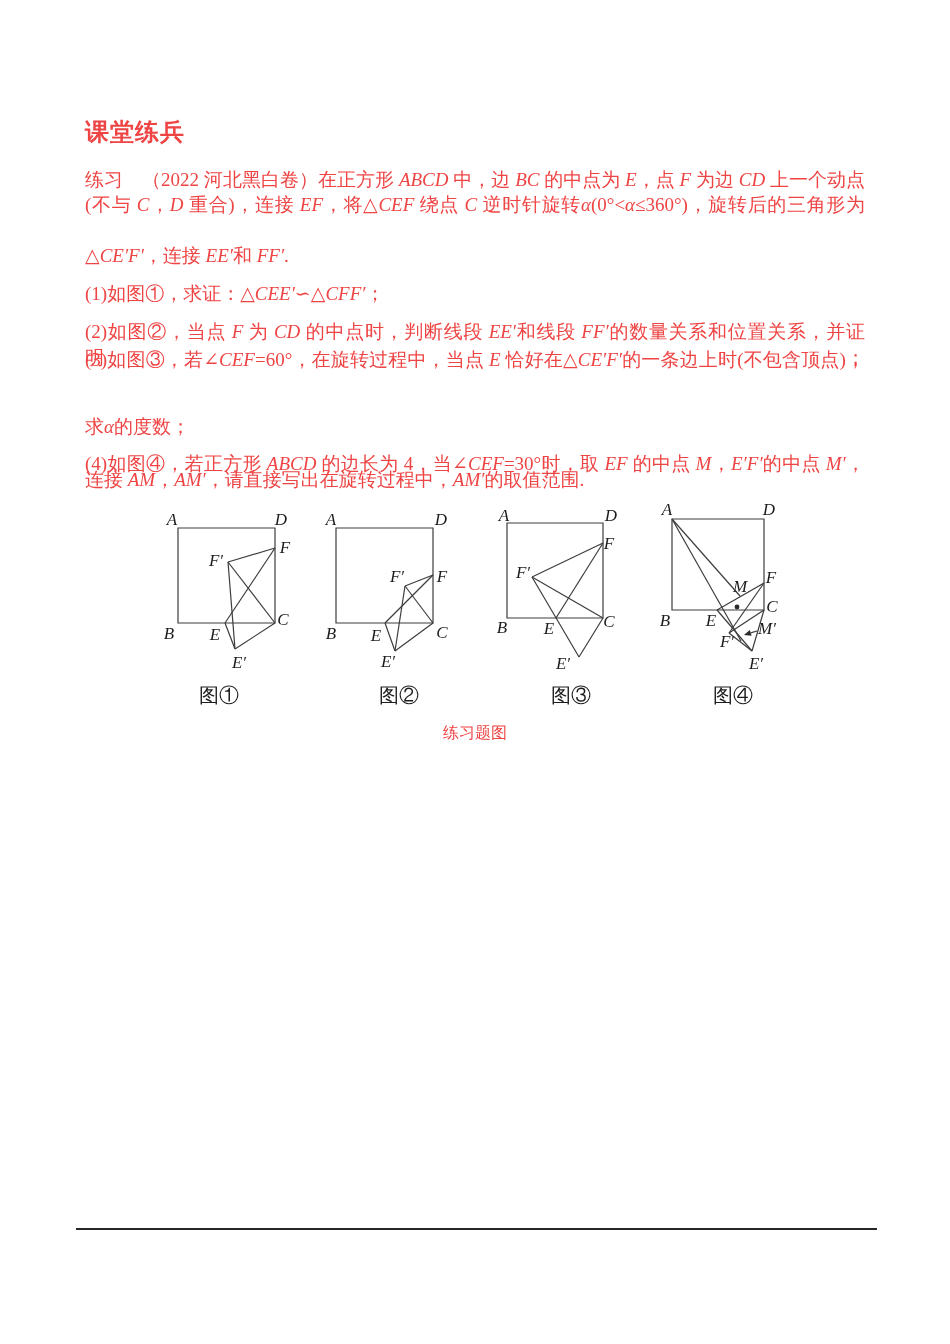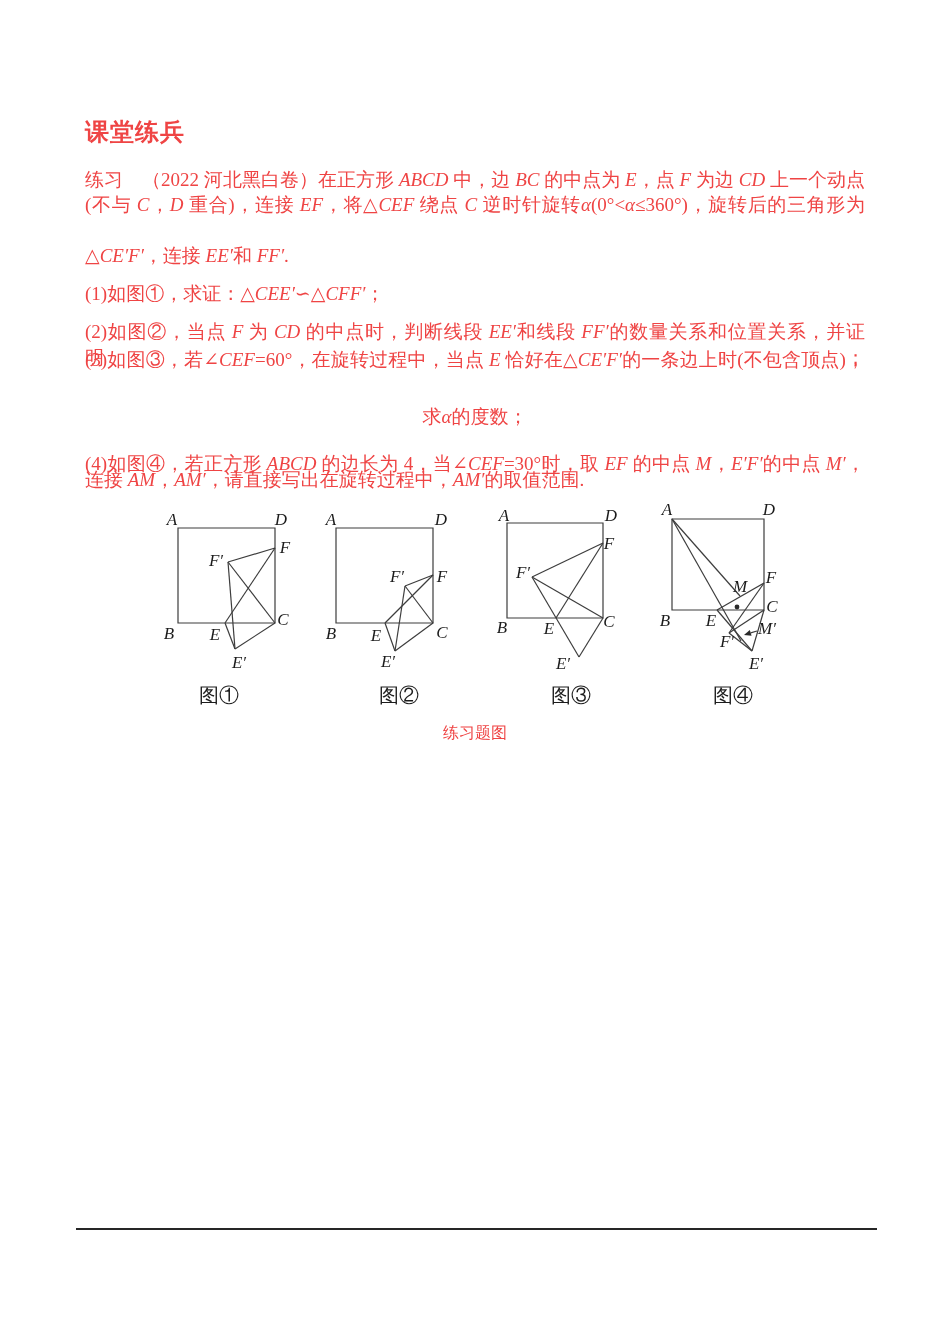--- a/index.html
+++ b/index.html
@@ -51,21 +51,21 @@
 
 <div id="page">
   <div id="heading">课堂练兵</div>
   <div id="text-lines">
       <div class="tline just" style="top: 167px;">练习　（2022 河北黑白卷）在正方形 <i>ABCD</i> 中，边 <i>BC</i> 的中点为 <i>E</i>，点 <i>F</i> 为边 <i>CD</i> 上一个动点</div>
       <div class="tline just" style="top: 192px;">(不与 <i>C</i>，<i>D</i> 重合)，连接 <i>EF</i>，将△<i>CEF</i> 绕点 <i>C</i> 逆时针旋转<i>α</i>(0°&lt;<i>α</i>≤360°)，旋转后的三角形为</div>
       <div class="tline" style="top: 243px;">△<i>CE′F′</i>，连接 <i>EE′</i>和 <i>FF′</i>.</div>
       <div class="tline" style="top: 281px;">(1)如图①，求证：△<i>CEE′</i>∽△<i>CFF′</i>；</div>
       <div class="tline just" style="top: 319px;">(2)如图②，当点 <i>F</i> 为 <i>CD</i> 的中点时，判断线段 <i>EE′</i>和线段 <i>FF′</i>的数量关系和位置关系，并证明；</div>
       <div class="tline just" style="top: 347px;">(3)如图③，若∠<i>CEF</i>=60°，在旋转过程中，当点 <i>E</i> 恰好在△<i>CE′F′</i>的一条边上时(不包含顶点)，</div>
-      <div class="tline" style="top: 404px; text-align: center;">求<i>α</i>的度数；</div>
+      <div class="tline" style="top: 414px;">求<i>α</i>的度数；</div>
       <div class="tline just" style="top: 451px;">(4)如图④，若正方形 <i>ABCD</i> 的边长为 4，当∠<i>CEF</i>=30°时，取 <i>EF</i> 的中点 <i>M</i>，<i>E′F′</i>的中点 <i>M′</i>，</div>
       <div class="tline" style="top: 467px;">连接 <i>AM</i>，<i>AM′</i>，请直接写出在旋转过程中，<i>AM′</i>的取值范围.</div>
     </div>
   <svg id="figs" width="950" height="1344" viewBox="0 0 950 1344">
       <g>
         <polygon points="178,528 275,528 275,623 178,623" class="shape"></polygon>
         <line x1="225" y1="623" x2="275" y2="548" class="shape"></line>
         <line x1="275" y1="548" x2="228" y2="562" class="shape"></line>
         <line x1="228" y1="562" x2="235" y2="649" class="shape"></line>
         <line x1="275" y1="623" x2="228" y2="562" class="shape"></line>

